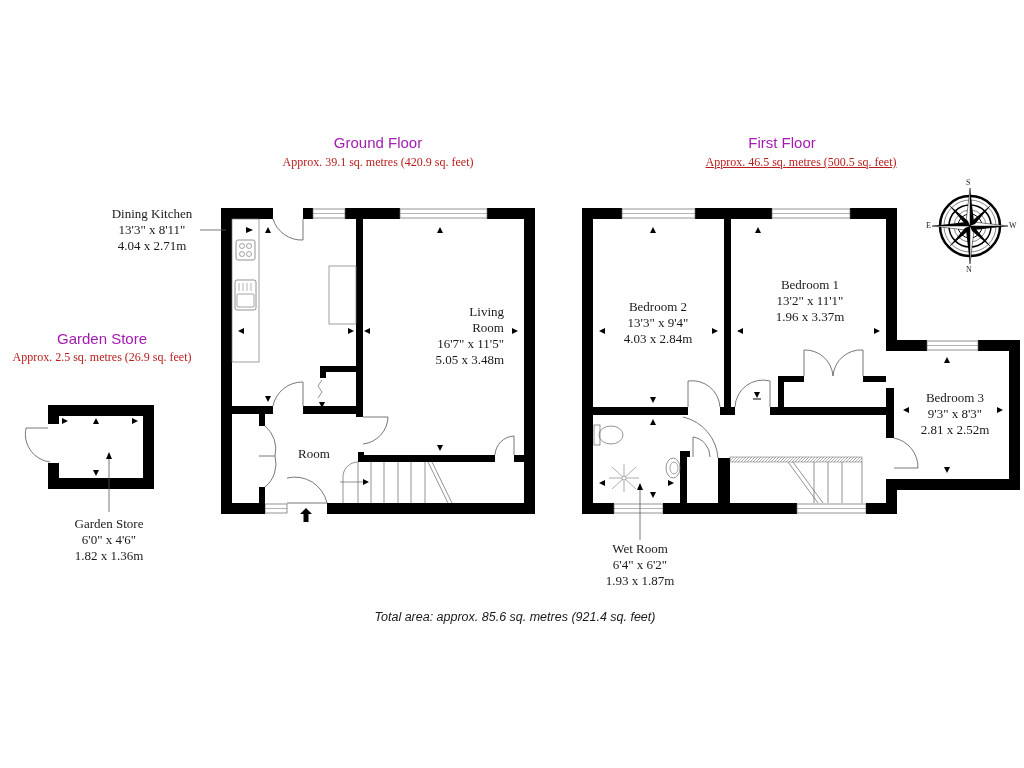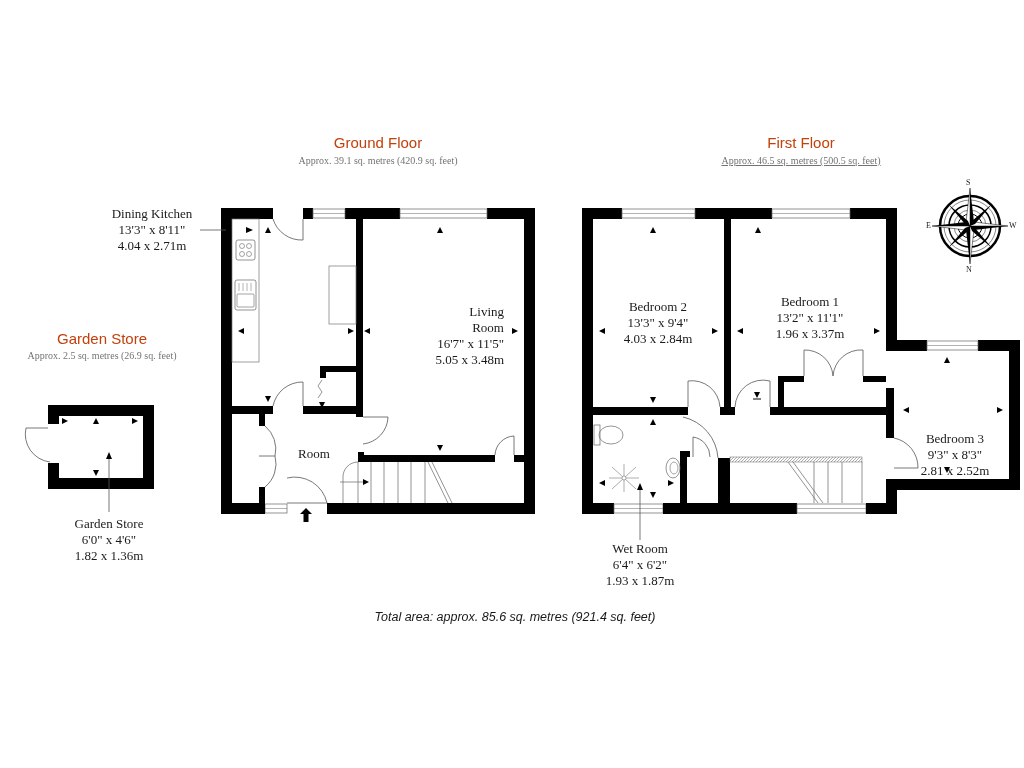--- a/index.html
+++ b/index.html
@@ -1,20 +1,20 @@
 <!DOCTYPE html>
 <html><head>
 <meta charset="utf-8">
 <style>
   html, body { margin: 0; padding: 0; background: #ffffff; }
   body { width: 1024px; height: 768px; position: relative; overflow: hidden; font-family: "Liberation Sans", sans-serif; color: #1a1a1a; }
   svg { position: absolute; left: 0; top: 0; }
   .txt { position: absolute; text-align: center; white-space: nowrap; line-height: 1.22; }
-  .title { font-family: "Liberation Sans", sans-serif; font-size: 15px; color: #c2410c; }
-  .sub { font-family: "Liberation Serif", serif; font-size: 10px; color: #737373; }
+  .title { font-family: "Liberation Sans", sans-serif; font-size: 15px; color: #a21caf; }
+  .sub { font-family: "Liberation Serif", serif; font-size: 12px; color: #b91c1c; }
   .room { font-family: Liberation Serif, serif; font-size: 13px; color: #1a1a1a; }
   .total { font-family: "Liberation Sans", sans-serif; font-size: 12.5px; color: #1a1a1a; }
 </style>
 </head>
 <body>
 
 <svg width="1024" height="768" viewBox="0 0 1024 768">
   <defs>
     <marker id="arr" markerWidth="6" markerHeight="6" refX="5" refY="3" orient="auto">
       <path d="M0,0 L6,3 L0,6 z" fill="#000"></path>
@@ -256,21 +256,21 @@
 </svg>
 
 <div class="txt" style="left:966px;top:178px;font-family:'Liberation Serif',serif;font-size:8px;">S</div>
 <div class="txt" style="left:966px;top:265px;font-family:'Liberation Serif',serif;font-size:8px;">N</div>
 <div class="txt" style="left:926px;top:221px;font-family:'Liberation Serif',serif;font-size:8px;">E</div>
 <div class="txt" style="left:1009px;top:221px;font-family:'Liberation Serif',serif;font-size:8px;">W</div>
 
 <div class="txt title" style="left:278px;top:134px;width:200px;">Ground Floor</div>
 <div class="txt sub" style="left:258px;top:155px;width:240px;">Approx. 39.1 sq. metres (420.9 sq. feet)</div>
 
-<div class="txt title" style="left:701px;top:134px;width:200px;">First Floor</div>
+<div class="txt title" style="left:682px;top:134px;width:200px;">First Floor</div>
 <div class="txt sub" style="left:681px;top:155px;width:240px;text-decoration:underline;">Approx. 46.5 sq. metres (500.5 sq. feet)</div>
 
 <div class="txt title" style="left:2px;top:330px;width:200px;">Garden Store</div>
 <div class="txt sub" style="left:-8px;top:350px;width:220px;">Approx. 2.5 sq. metres (26.9 sq. feet)</div>
 
 <div class="txt room" style="left:92px;top:206px;width:120px;">
   <div>Dining Kitchen</div>
   <div>13'3" x 8'11"</div>
   <div>4.04 x 2.71m</div>
 </div>
@@ -283,27 +283,27 @@
 </div>
 
 <div class="txt room" style="left:294px;top:446px;width:40px;">Room</div>
 
 <div class="txt room" style="left:598px;top:299px;width:120px;">
   <div>Bedroom 2</div>
   <div>13'3" x 9'4"</div>
   <div>4.03 x 2.84m</div>
 </div>
 
-<div class="txt room" style="left:750px;top:294px;width:120px;text-align:center;">
+<div class="txt room" style="left:750px;top:277px;width:120px;text-align:center;">
   <div>Bedroom 1</div>
   <div>13'2" x 11'1"</div>
   <div>1.96 x 3.37m</div>
 </div>
 
-<div class="txt room" style="left:900px;top:390px;width:110px;margin-top:41px;">
+<div class="txt room" style="left:900px;top:390px;width:110px;">
   <div>Bedroom 3</div>
   <div>9'3" x 8'3"</div>
   <div>2.81 x 2.52m</div>
 </div>
 
 <div class="txt room" style="left:580px;top:541px;width:120px;text-align:center;">
   <div>Wet Room</div>
   <div>6'4" x 6'2"</div>
   <div>1.93 x 1.87m</div>
 </div>

